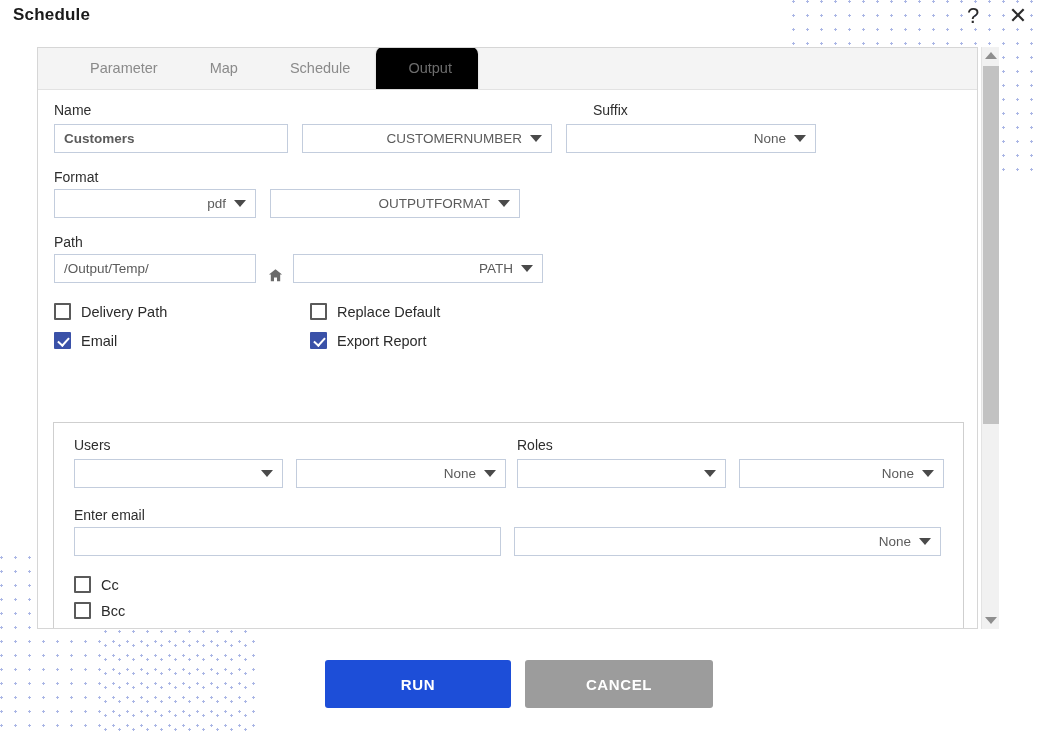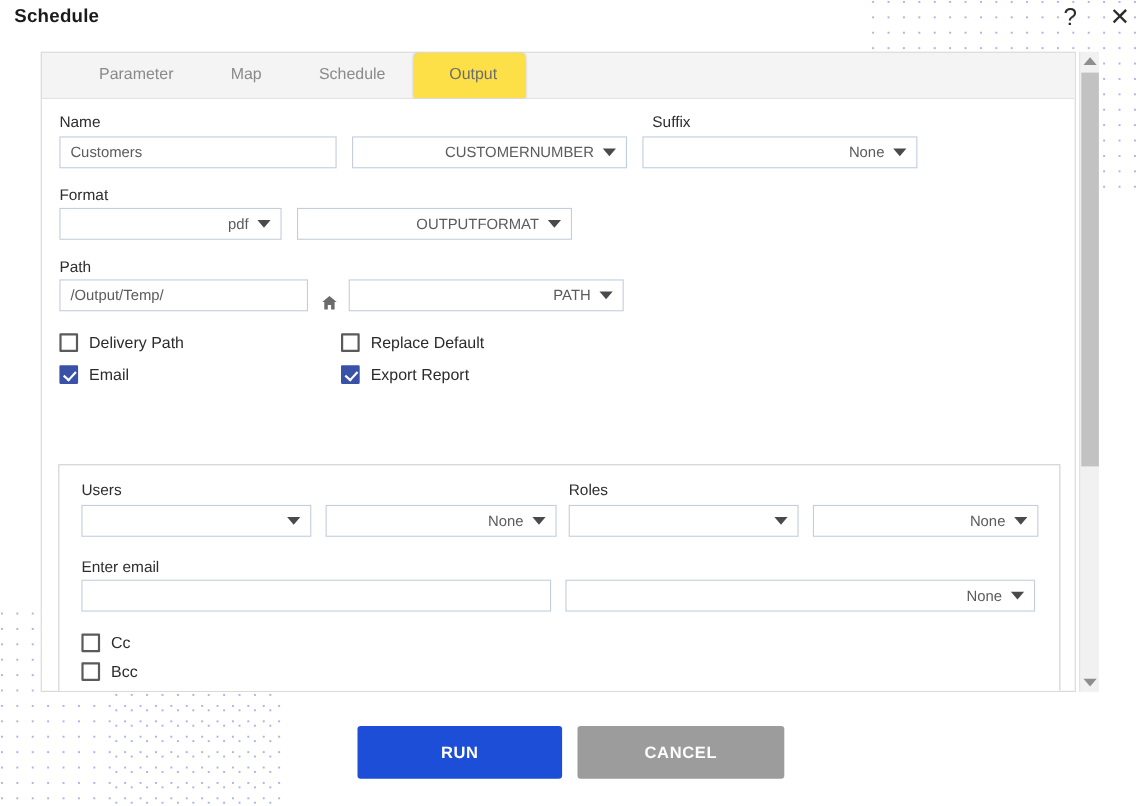--- a/index.html
+++ b/index.html
@@ -66,21 +66,21 @@
   .tab {
     height: 42px;
     padding: 0 26px;
     display: flex; align-items: center; justify-content: center;
     font-size: 14.5px; color: #8a8a8a;
     cursor: pointer;
     background: transparent;
     white-space: nowrap;
   }
   .tab.active {
-    background: #fde047;
+    background: #000000;
     color: #6d6d6d;
     border-top-left-radius: 7px;
     border-top-right-radius: 7px;
     box-shadow: 0 -1px 2px rgba(0,0,0,.07), -1px 0 2px rgba(0,0,0,.05), 1px 0 2px rgba(0,0,0,.05);
     position: relative; z-index: 2; padding-left: 32px;
   }
 
   
   #body { position: relative; padding: 12px 0 0 16px; }
 
@@ -210,21 +210,21 @@
     </div>
 
     <div id="body">
 
       <div class="row" style="margin-bottom:2px;">
         <div style="width:264px;" class="flabel">Name</div>
         <div style="width:275px;"></div>
         <div class="flabel">Suffix</div>
       </div>
       <div class="row" style="margin-bottom:16px;">
-        <div class="txt" style="width:252px;">Customers</div>
+        <div class="txt" style="width:234px;font-weight:bold;">Customers</div>
         <div style="width:14px;"></div>
         <div class="sel" style="width:250px;">
           <span>CUSTOMERNUMBER</span>
           <span class="caret"></span>
         </div>
         <div style="width:14px;"></div>
         <div class="sel" style="width:250px;">
           <span>None</span>
           <span class="caret"></span>
         </div>
@@ -238,21 +238,21 @@
         </div>
         <div style="width:14px;"></div>
         <div class="sel" style="width:250px;">
           <span>OUTPUTFORMAT</span>
           <span class="caret"></span>
         </div>
       </div>
 
       <div class="flabel" style="margin-bottom:4px;">Path</div>
       <div class="row" style="margin-bottom:20px;">
-        <div class="txt" style="width:226px;">/Output/Temp/</div>
+        <div class="txt" style="width:202px;">/Output/Temp/</div>
         <div class="home-icon">
           <svg width="15" height="15" viewBox="0 0 16 16" aria-hidden="true">
             <path d="M8 1.2 1 7h2v7.2h3.4V10h3.2v4.2H13V7h2z" fill="#6b6b6b"></path>
           </svg>
         </div>
         <div class="sel" style="width:250px;">
           <span>PATH</span>
           <span class="caret"></span>
         </div>
       </div>

